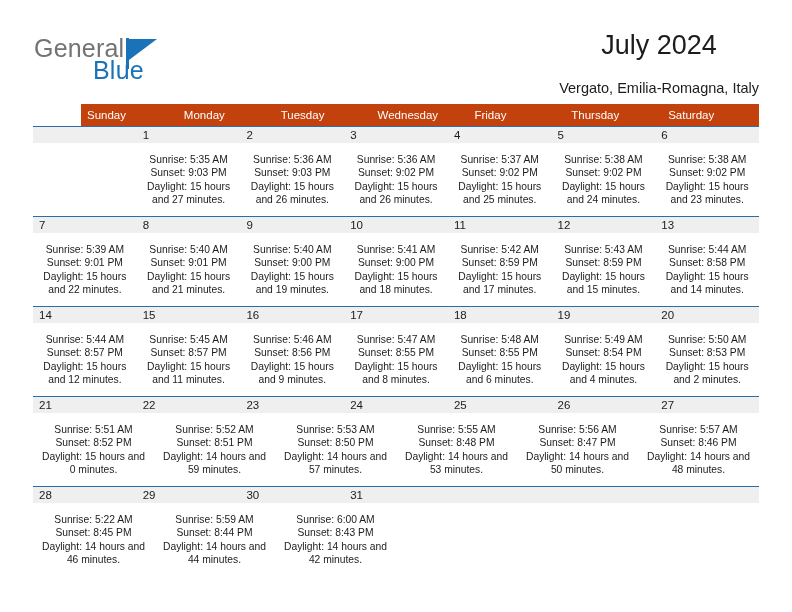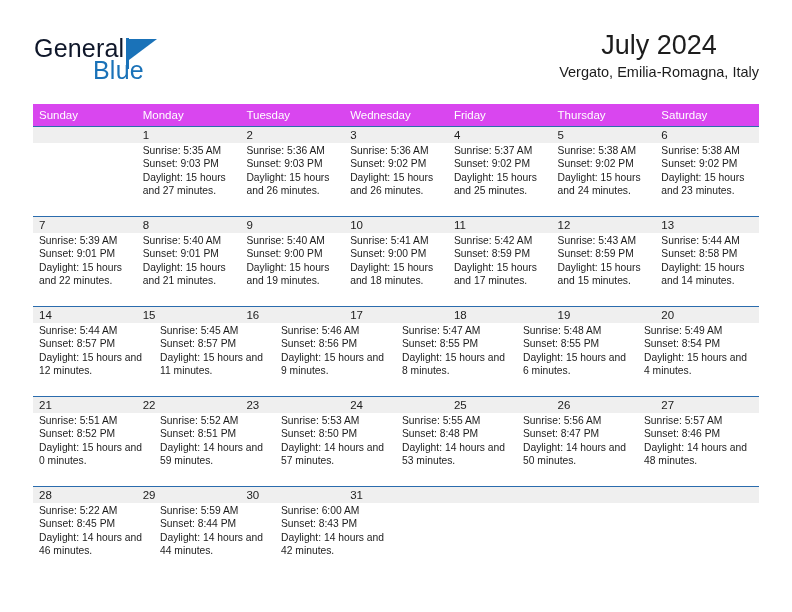--- a/index.html
+++ b/index.html
@@ -34,21 +34,21 @@
     left: 0;
     top: 4px;
     width: 220px;
     height: 58px;
   }
   .brand-general {
     position: absolute;
     left: 1px;
     top: 2px;
     font-size: 25px;
-    color: #0f172a;
+    color: #737373;
     letter-spacing: 0.2px;
     line-height: 28px;
   }
   .brand-blue {
     position: absolute;
     left: 60px;
     top: 24px;
     font-size: 25px;
     color: #1a72b8;
     letter-spacing: 0.2px;
@@ -78,38 +78,39 @@
     top: 0;
     text-align: center;
   }
   .cal-title {
     font-size: 27px;
     color: #1c1c1c;
     line-height: 34px;
     white-space: nowrap;
   }
   .cal-subtitle {
-    margin-top: 1px;
+    margin-top: 17px;
     font-size: 14.5px;
     color: #1c1c1c;
     line-height: 18px;
     white-space: nowrap;
   }
 
   
   .calendar {
     position: absolute;
     left: 33px;
     top: 104px;
     width: 726px;
   }
   .dow-row {
     display: flex;
-    background: #d946ef;
+    background: #c2410c;
     height: 22px;
+    margin-left: 48px;
   }
   .dow {
     flex: 1 1 0;
     color: #ffffff;
     font-size: 11.5px;
     line-height: 22px;
     padding-left: 6px;
     box-sizing: border-box;
     white-space: nowrap;
   }
@@ -139,24 +140,25 @@
     flex: 1 1 0;
     box-sizing: border-box;
     padding-left: 6px;
     font-size: 11.5px;
     line-height: 16px;
     color: #1c1c1c;
   }
   .info-cell {
     flex: 1 1 0;
     box-sizing: border-box;
-    padding: 1px 6px 0 6px;
+    padding: 10px 6px 0 6px;
     font-size: 10.3px;
     line-height: 13.4px;
     color: #1c1c1c;
+    text-align: center;
   }
   .info-cell div {
     white-space: nowrap;
   }
   .info-cell .dl-wrap {
     white-space: normal;
   }
 </style>
 </head>
 <body>
@@ -319,20 +321,25 @@
             <div class="info-cell">
               <div>Sunrise: 5:48 AM</div>
               <div>Sunset: 8:55 PM</div>
               <div class="dl-wrap">Daylight: 15 hours and 6 minutes.</div>
             </div>
             <div class="info-cell">
               <div>Sunrise: 5:49 AM</div>
               <div>Sunset: 8:54 PM</div>
               <div class="dl-wrap">Daylight: 15 hours and 4 minutes.</div>
             </div>
+            <div class="info-cell">
+              <div>Sunrise: 5:50 AM</div>
+              <div>Sunset: 8:53 PM</div>
+              <div class="dl-wrap">Daylight: 15 hours and 2 minutes.</div>
+            </div>
           </div>
         </div>
         <div class="week">
           <div class="week-rule"></div>
           <div class="date-band">
             <div class="date-cell">21</div>
             <div class="date-cell">22</div>
             <div class="date-cell">23</div>
             <div class="date-cell">24</div>
             <div class="date-cell">25</div>

